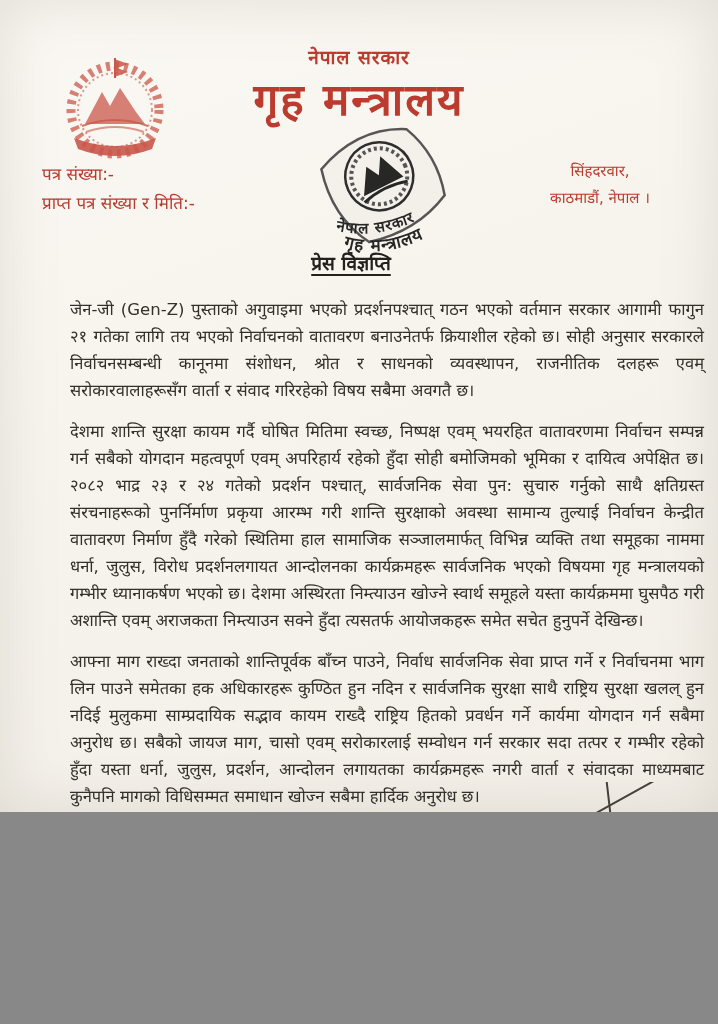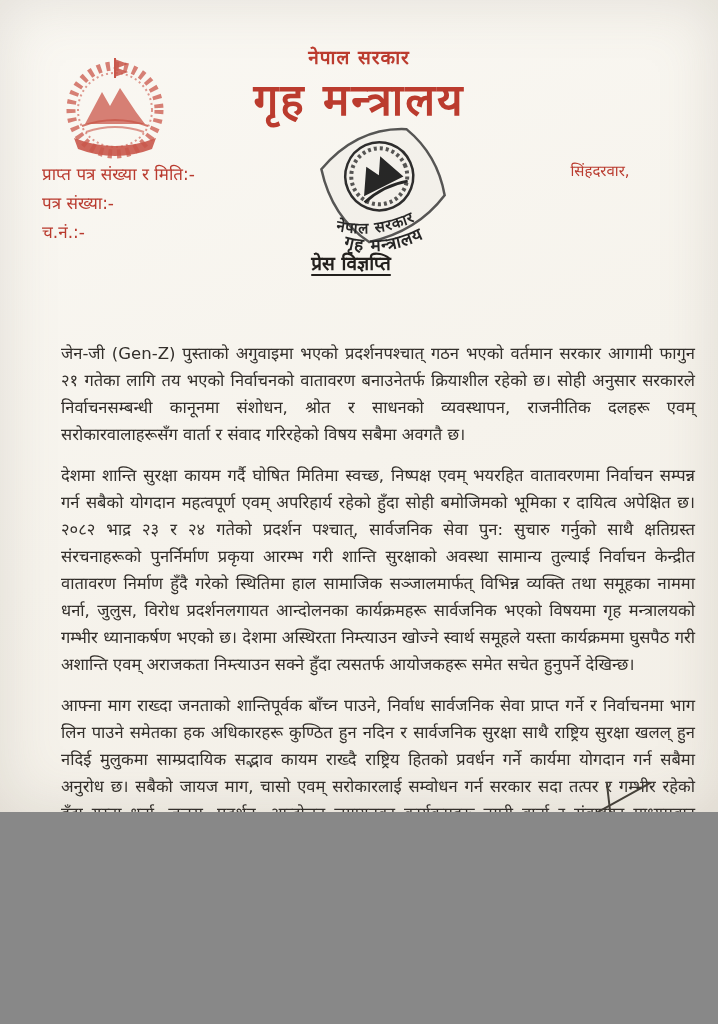--- a/index.html
+++ b/index.html
@@ -37,22 +37,22 @@
   
   .press-title{
     position:absolute;top:250px;left:0;right:16px;text-align:center;
     color:#23201d;font-size:19px;font-weight:600;
   }
   .press-title span{
     text-decoration:underline;text-underline-offset:4px;text-decoration-thickness:1.5px;
   }
   
   .body-text{
-    position:absolute;top:296px;left:61px;width:634px;
-    color:#332f2b;font-size:16.5px;line-height:27px;text-align:justify;margin-top:44px;
+    position:absolute;top:296px;left:70px;width:634px;
+    color:#332f2b;font-size:16.5px;line-height:27px;text-align:justify;
   }
   .body-text p{margin:0 0 14px 0;}
   
   .date-line{
     position:absolute;top:820px;left:60px;
     color:#2f2b28;font-size:17.5px;font-weight:400;
   }
   .sambat-line{
     position:absolute;top:876px;left:60px;
     color:#2f2b28;font-size:17.5px;font-weight:500;
@@ -88,27 +88,27 @@
       <path d="M34 80 Q63 70 92 80" stroke-width="2" opacity="0.6"></path>
 
       <path d="M22 86 Q63 102 104 86 L100 97 Q63 111 26 97 Z" fill="#c9574a" opacity="0.9" stroke="none"></path>
     </g>
   </svg>
 
   <div class="gov-line">नेपाल सरकार</div>
   <div class="ministry-line">गृह मन्त्रालय</div>
 
   <div class="ref-fields">
+    <div>पत्र संख्या:-</div>
     <div>प्राप्त पत्र संख्या र मिति:-</div>
-    <div>पत्र संख्या:-</div>
-    <div>च.नं.:-</div>
   </div>
 
   <div class="address">
     <div>सिंहदरवार,</div>
+    <div>काठमाडौं, नेपाल ।</div>
   </div>
 
   <svg class="stamp" viewBox="0 0 180 130">
     <defs>
       <path id="arcTop" d="M 30,96 Q 88,120 150,82"></path>
       <path id="arcBottom" d="M 38,114 Q 95,140 158,98"></path>
     </defs>
     <g transform="rotate(-24 90 65)">
 
       <path d="M38 18 Q88 -6 132 16 Q150 52 140 92 Q100 114 52 104 Q28 66 38 18 Z" fill="rgba(20,20,20,0.03)" stroke="#2a2a2a" stroke-width="2.5" opacity="0.85"></path>

